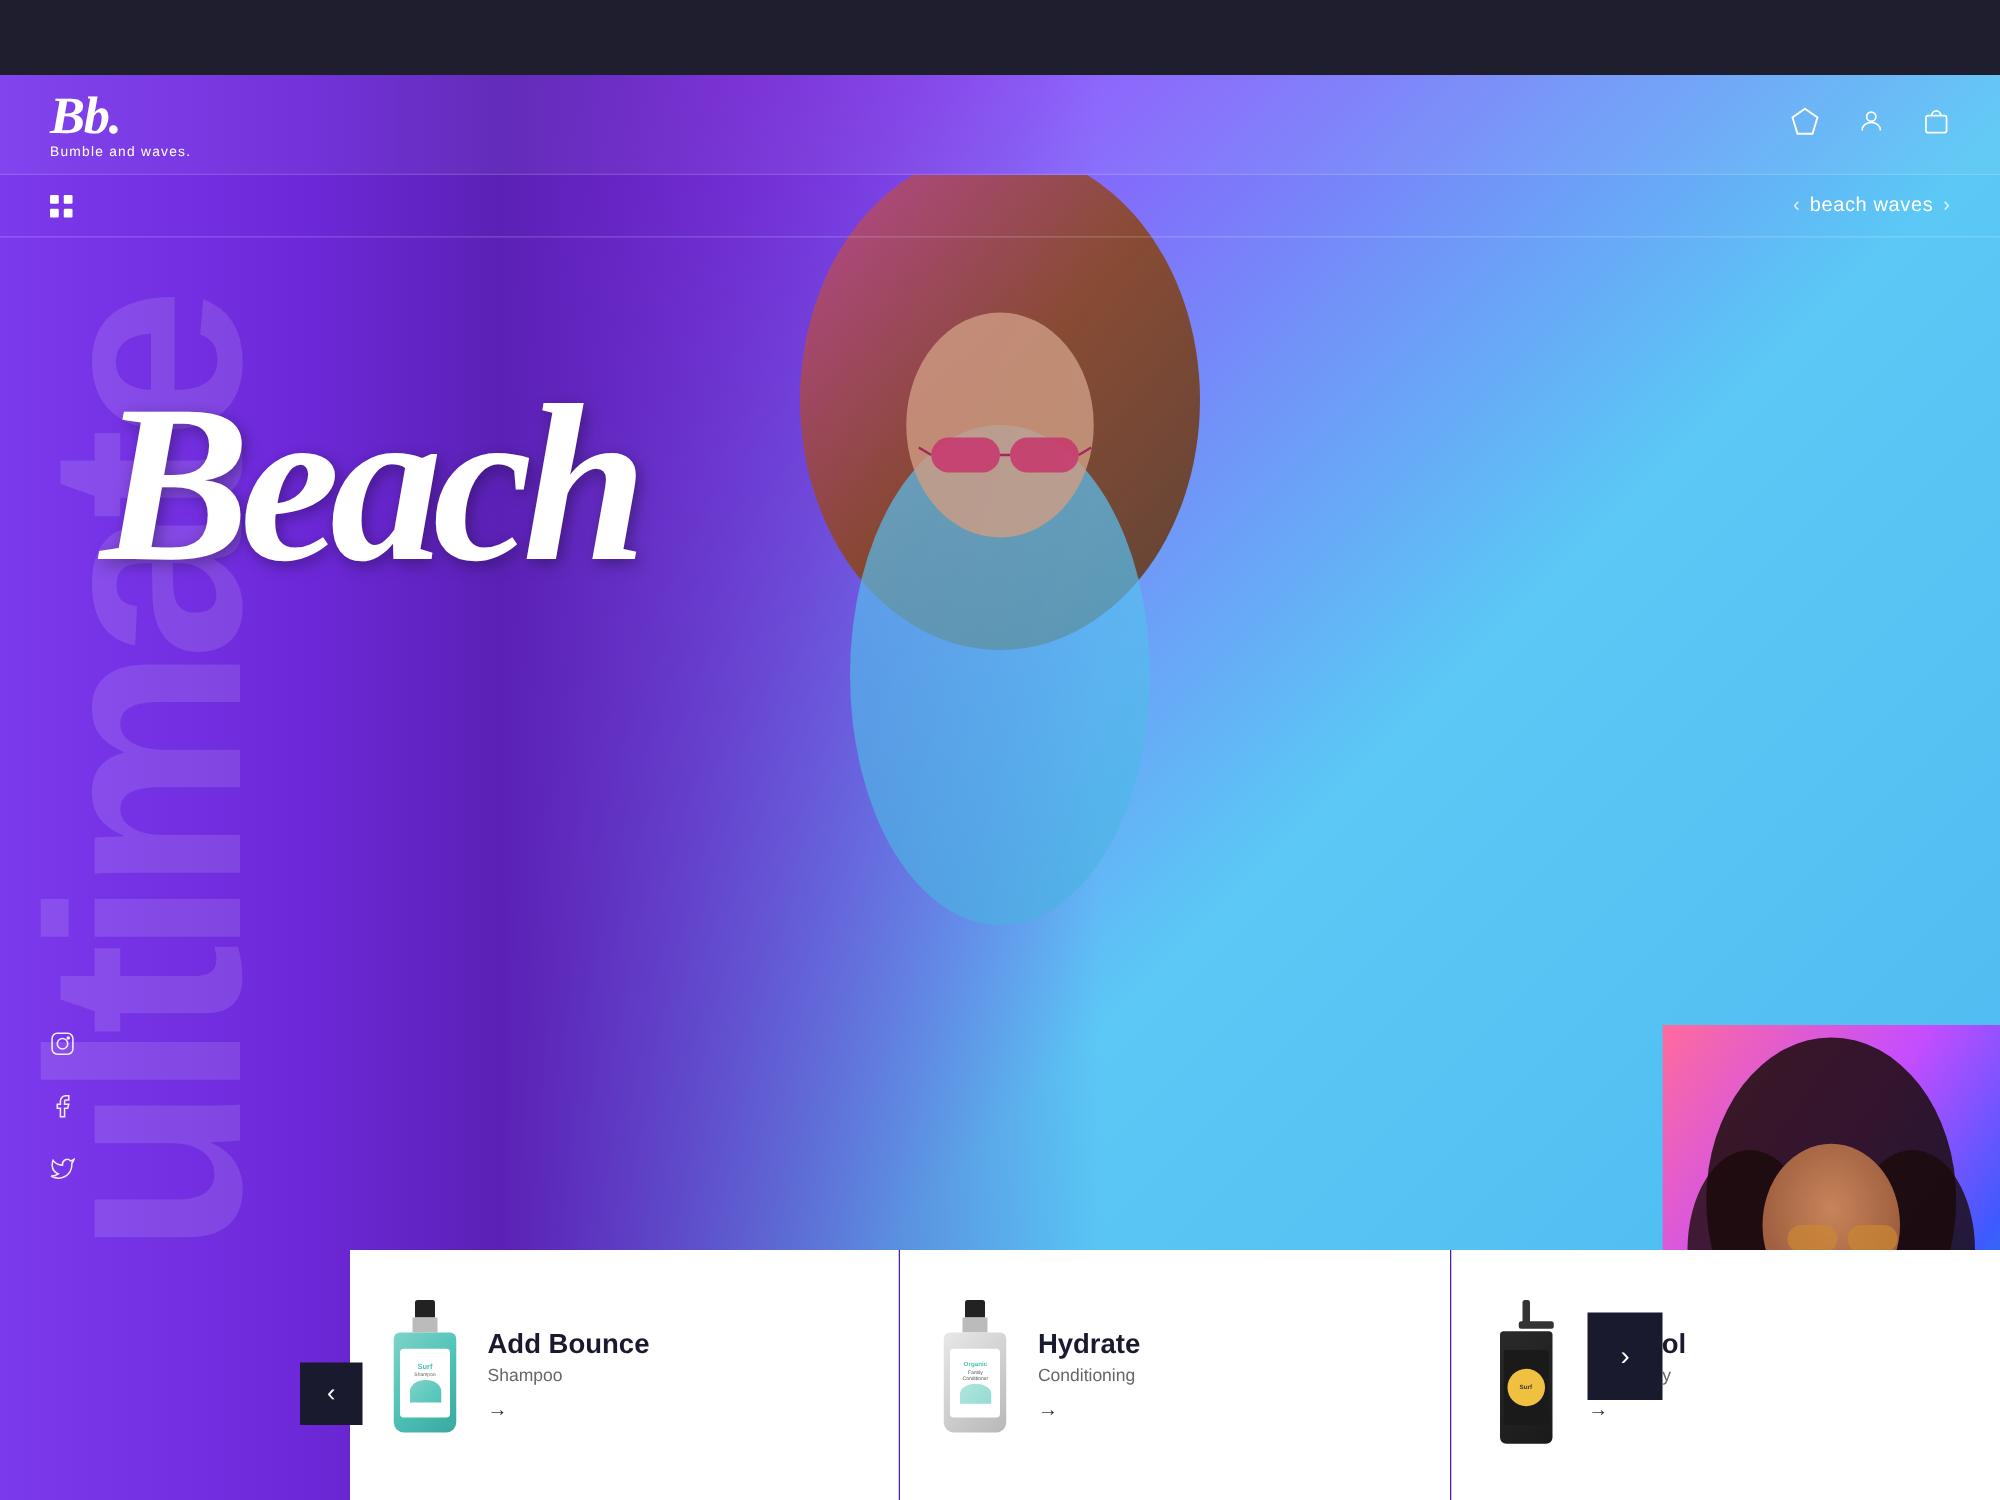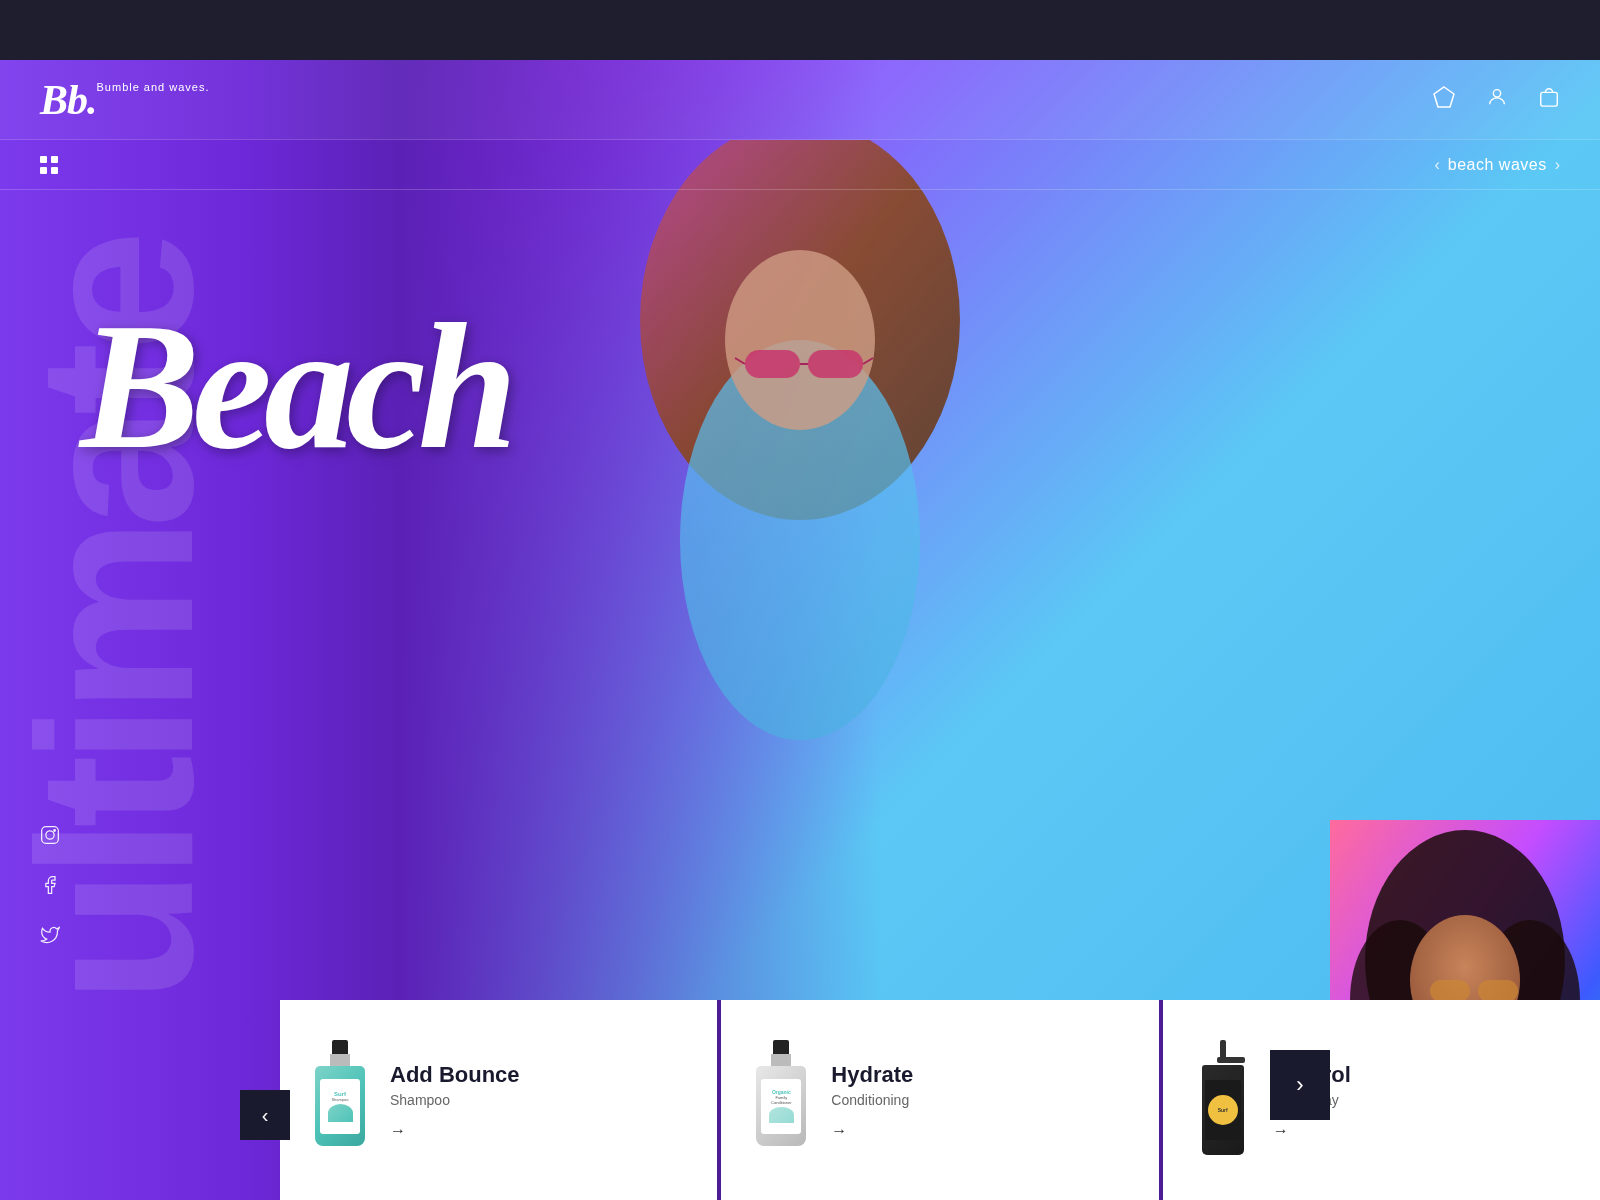--- a/index.html
+++ b/index.html
@@ -47,21 +47,21 @@
       display: flex;
       align-items: center;
       justify-content: space-between;
       padding: 0 40px;
       background: rgba(255,255,255,0.05);
       border-bottom: 1px solid rgba(255,255,255,0.15);
     }
 
     .logo-area {
       display: flex;
-      flex-direction: row;
+      flex-direction: column;
       align-items: flex-start;
     }
 
     .logo-text {
       font-family: Georgia, serif;
       font-style: italic;
       font-size: 42px;
       color: white;
       font-weight: bold;
       line-height: 1;
@@ -209,21 +209,21 @@
       background: white;
       display: flex;
       z-index: 20;
     }
 
     .product-item {
       flex: 1;
       display: flex;
       align-items: center;
       padding: 20px 30px;
-      border-right: 4px solid #4c1d95;
+      border-right: 1px solid #4c1d95;
       gap: 20px;
     }
 
     .product-item:last-child {
       border-right: none;
     }
 
     .product-bottle {
       width: 60px;
       height: 120px;

